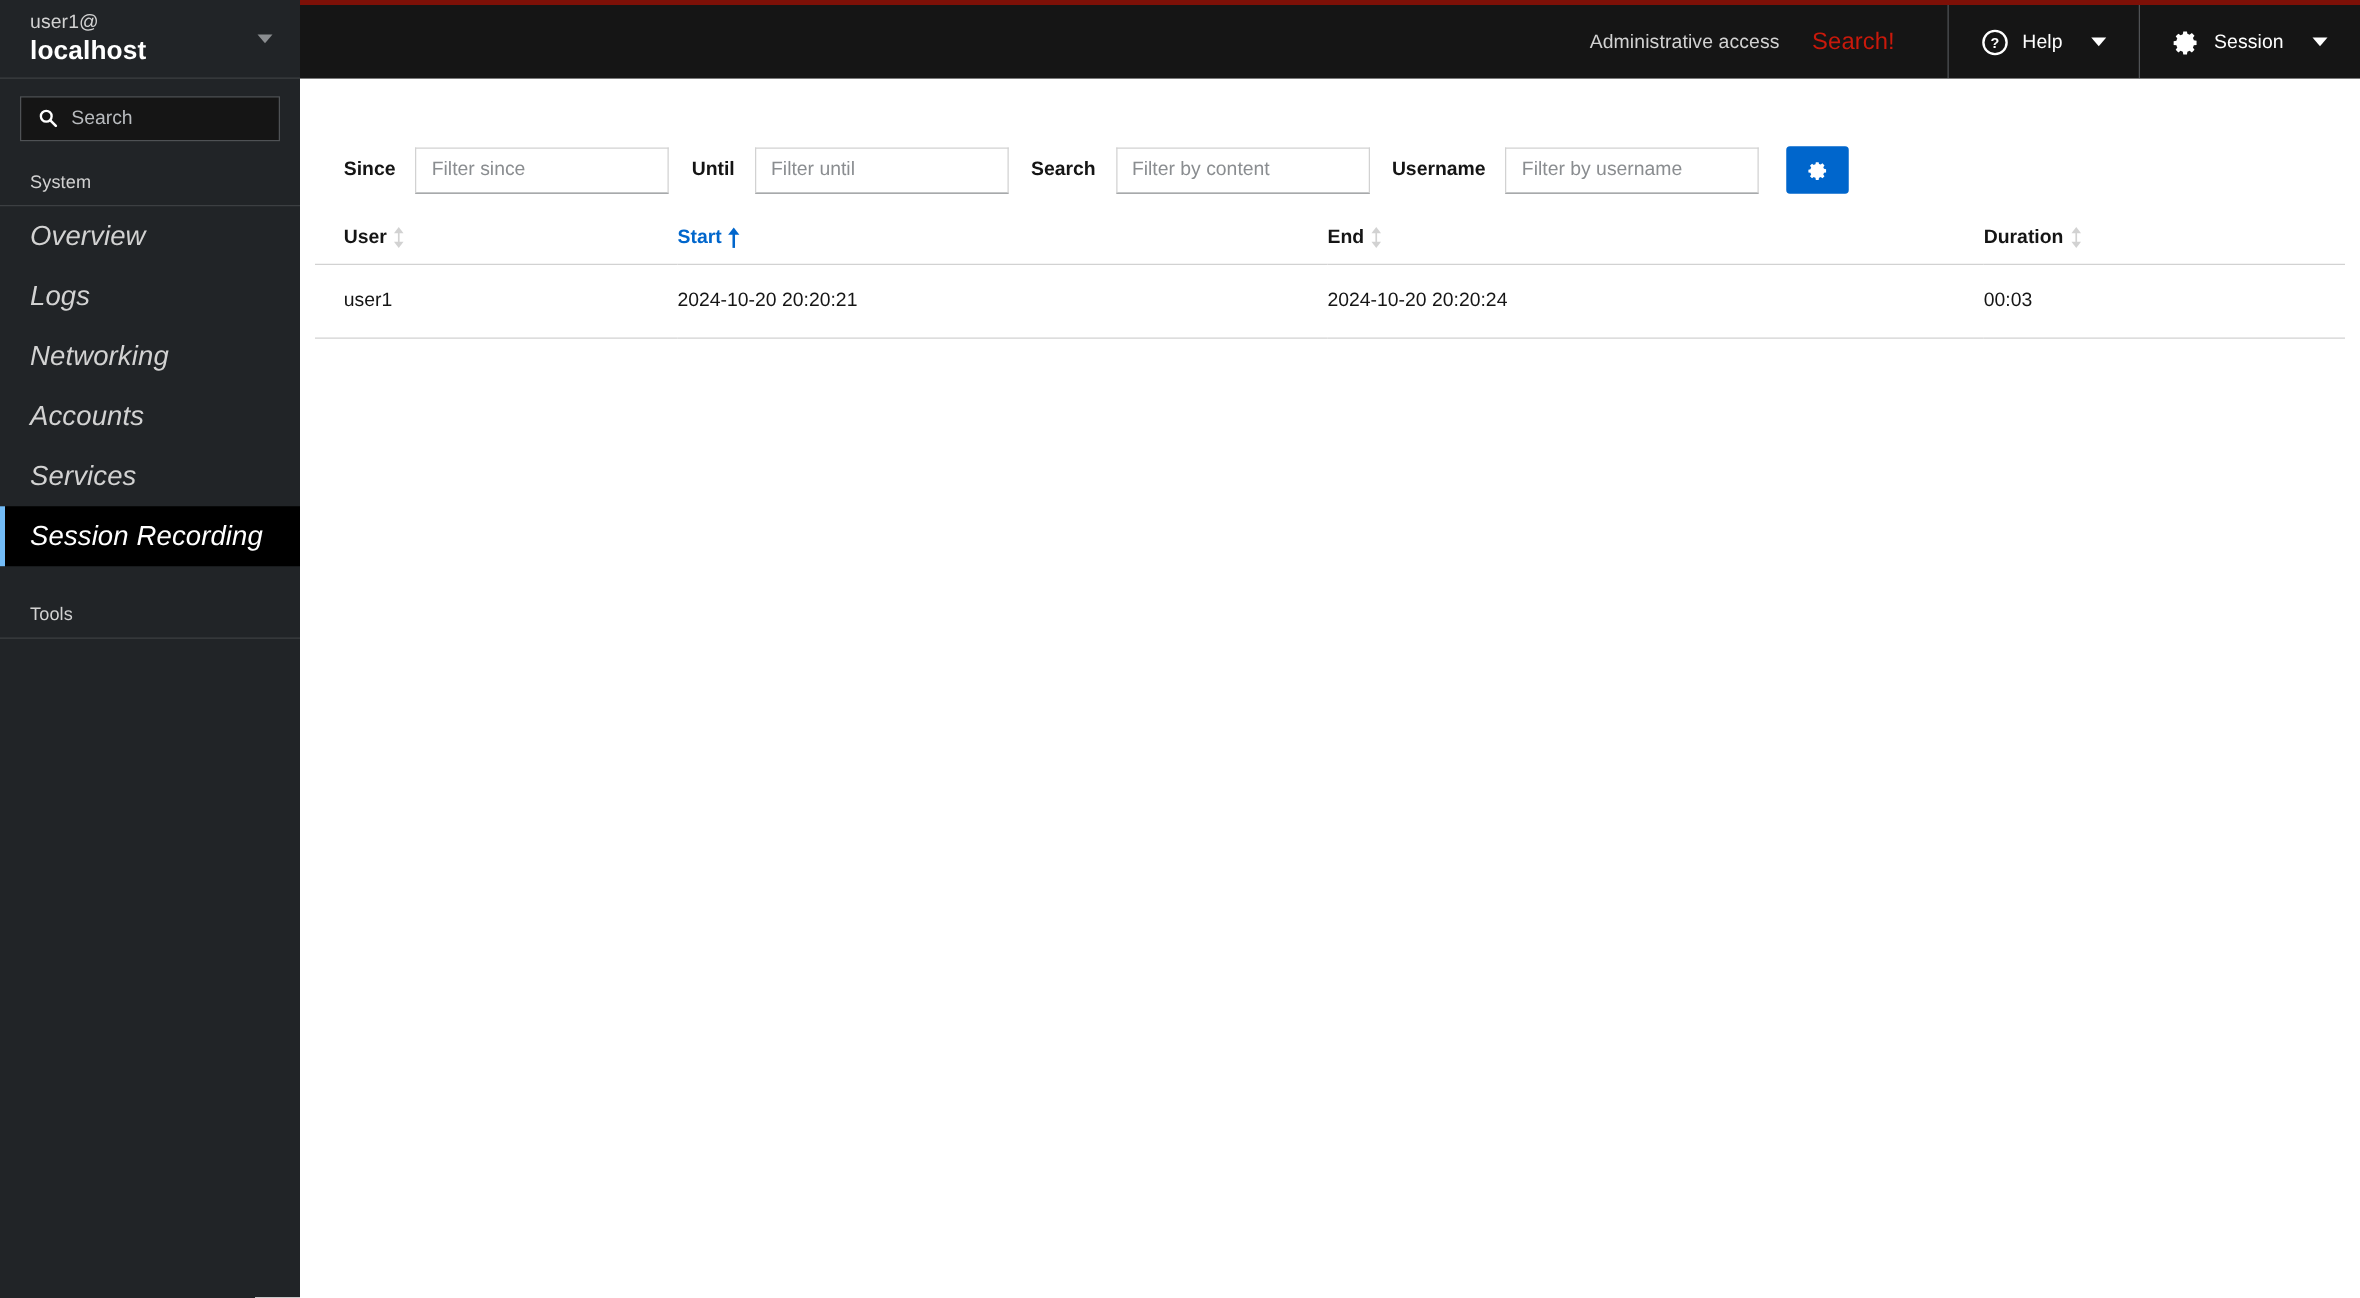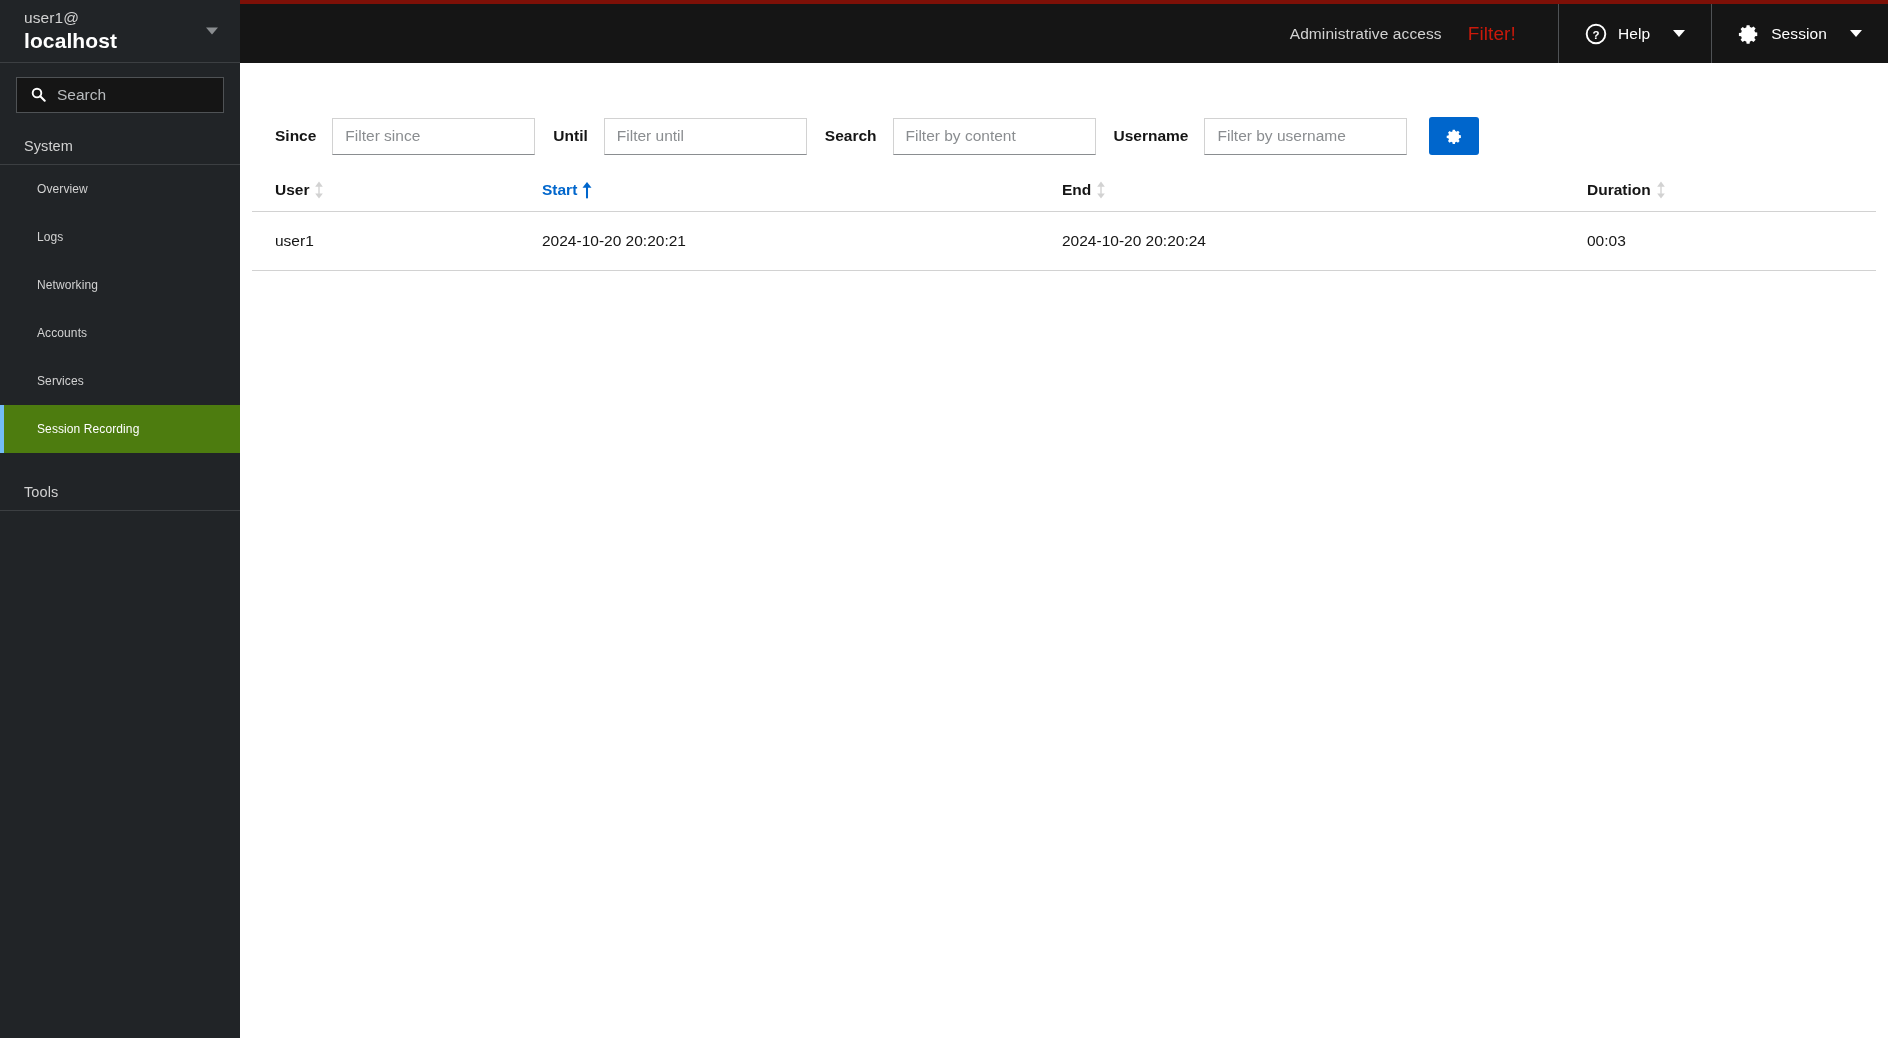--- a/index.html
+++ b/index.html
@@ -107,28 +107,29 @@
     height: 1px;
     background: #3c3f42;
     margin: 0;
   }
   .nav-list { padding: 0; margin: 0; list-style: none; }
   .nav-item {
     position: relative;
     height: 48px;
     display: flex;
     align-items: center;
-    padding-left: 37px;
+    padding-left: 24px;
     color: #d2d2d2;
-    font-size: 12px;
+    font-size: 22px;
     cursor: pointer;
     letter-spacing: 0.1px;
+    font-style: italic;
   }
   .nav-item.selected {
-    background: #4d7c0f;
+    background: #000000;
     color: #ffffff;
   }
   .nav-item.selected::before {
     content: "";
     position: absolute;
     left: 0; top: 0; bottom: 0;
     width: 4px;
     background: #73bcf7;
   }
   .nav-gap { height: 22px; }
@@ -335,21 +336,21 @@
 
     <div class="nav-gap"></div>
     <div class="nav-group-title">Tools</div>
     <div class="nav-sep"></div>
   </aside>
 
   <div class="main">
 
     <header class="topbar">
       <div class="topbar-text">Administrative access</div>
-      <div class="topbar-oops">Filter!</div>
+      <div class="topbar-oops">Search!</div>
 
       <div class="topbar-btn">
         <svg width="22" height="22" viewBox="0 0 22 22">
           <circle cx="11" cy="11" r="9.3" fill="none" stroke="#ffffff" stroke-width="1.9"></circle>
           <text x="11" y="15.6" font-family="Liberation Sans, sans-serif" font-size="11.5" font-weight="bold" fill="#ffffff" text-anchor="middle">?</text>
         </svg>
         <span>Help</span>
         <span class="tb-caret"></span>
       </div>
 

